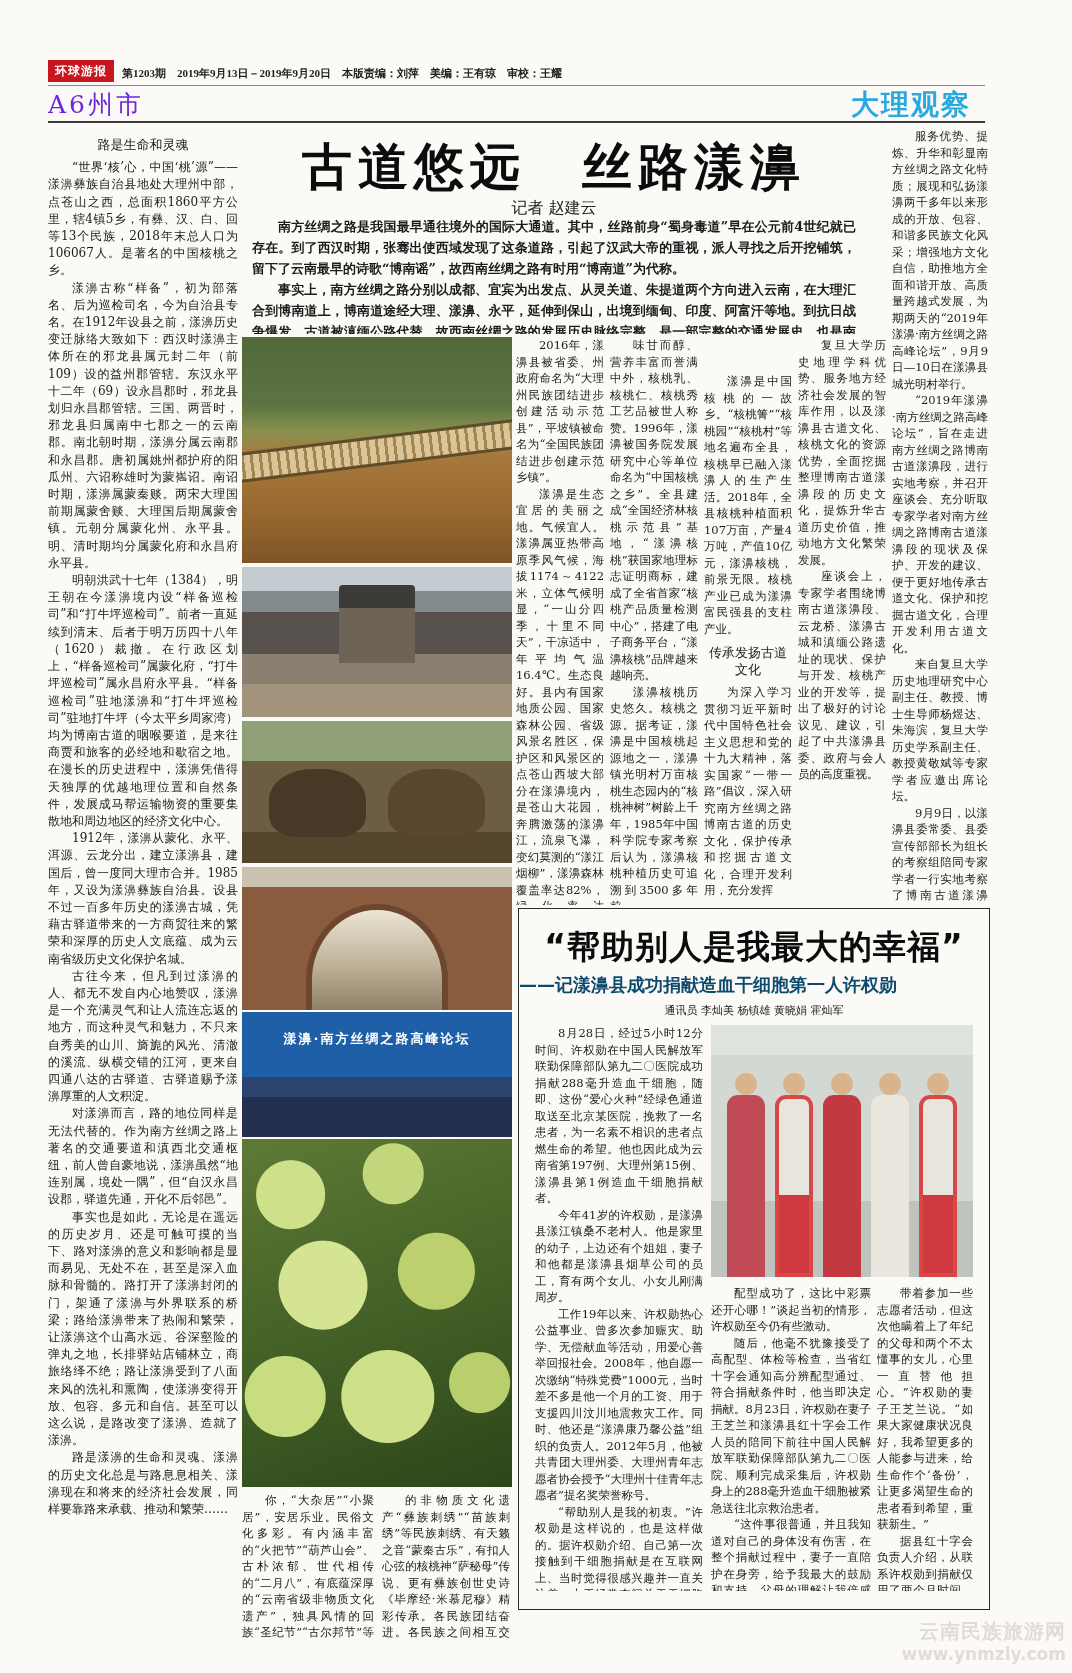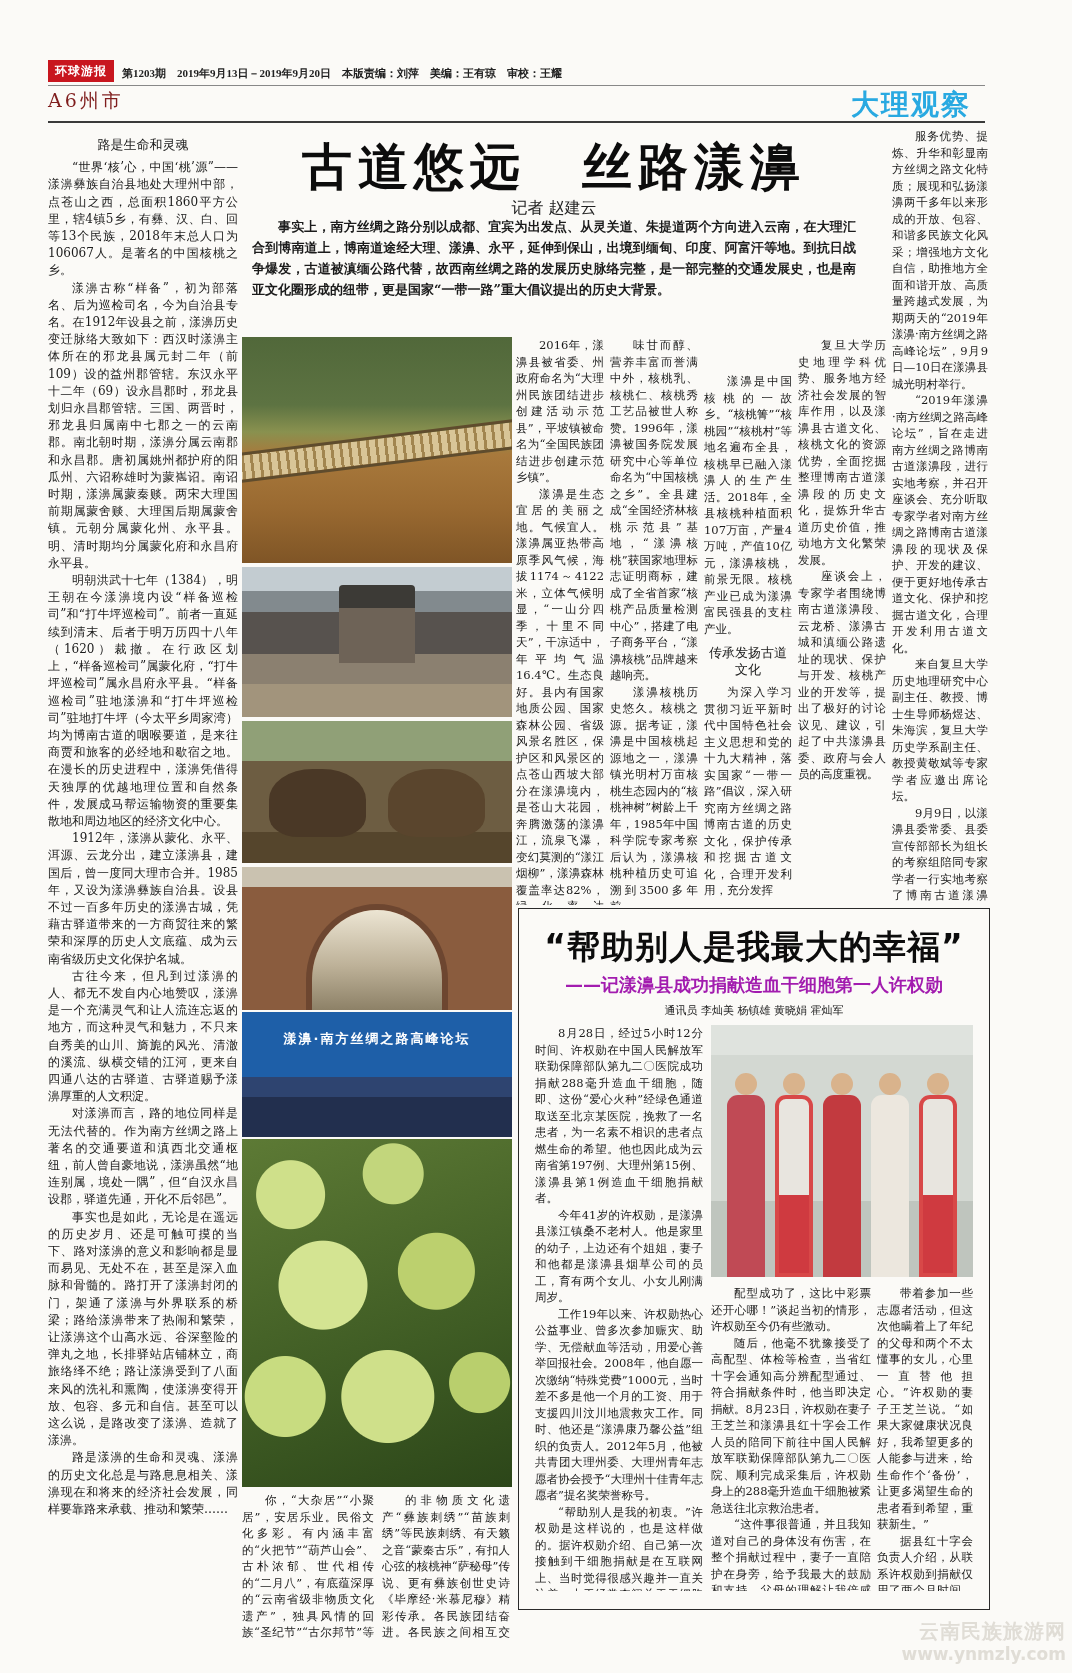--- a/index.html
+++ b/index.html
@@ -5,21 +5,21 @@
   html,body{margin:0;padding:0;background:#e9e7e2;}
   .page{position:relative;width:1072px;height:1673px;margin:0 auto;background:#fbfaf7;overflow:hidden;
         font-family:"DejaVu Serif","Liberation Serif",serif;color:#1b1b1b;}
   
   .masthead-logo{position:absolute;left:48px;top:60px;width:66px;height:22px;background:#c8161e;color:#fff;
      font-family:"DejaVu Sans","Liberation Sans",sans-serif;font-weight:bold;font-size:12px;line-height:22px;
      text-align:center;letter-spacing:1px;}
   .issue-line{position:absolute;left:122px;top:66px;font-size:11px;font-weight:bold;color:#222;
      font-family:Liberation Serif, serif;}
   .rule-top{position:absolute;left:48px;top:85px;width:937px;height:1px;background:#888;}
-  .section-title{position:absolute;left:48px;top:88px;font-size:19px;letter-spacing:3px;color:#7f1d1d;
+  .section-title{position:absolute;left:48px;top:88px;font-size:25px;letter-spacing:3px;color:#6d28d9;
      font-family:"DejaVu Serif","Liberation Serif",serif;}
   .column-title{position:absolute;left:836px;top:86px;width:150px;text-align:center;font-size:28px;font-weight:800;
      color:#29a9e1;font-family:"DejaVu Sans","Liberation Sans",sans-serif;letter-spacing:2px;}
   .rule-bottom{position:absolute;left:48px;top:121px;width:937px;height:2px;background:#3a3a3a;}
   
   .headline{position:absolute;left:250px;top:134px;width:608px;text-align:center;font-size:50px;font-weight:900;
      letter-spacing:6px;color:#0c0c0c;font-family:"DejaVu Sans","Liberation Sans",sans-serif;}
   .byline{position:absolute;left:250px;top:198px;width:608px;text-align:center;font-size:16px;color:#222;}
   .intro{position:absolute;left:252px;top:216px;width:604px;height:118px;overflow:hidden;
      font-size:13px;line-height:21px;font-weight:600;text-align:justify;}
@@ -60,22 +60,22 @@
      radial-gradient(circle at 30% 42%,#d4e492 0 44px,rgba(0,0,0,0) 45px),
      radial-gradient(circle at 72% 38%,#bcd06e 0 38px,rgba(0,0,0,0) 39px),
      radial-gradient(circle at 16% 74%,#c8dc80 0 40px,rgba(0,0,0,0) 41px),
      radial-gradient(circle at 54% 74%,#cfe08a 0 46px,rgba(0,0,0,0) 47px),
      radial-gradient(circle at 88% 70%,#b9cf6d 0 30px,rgba(0,0,0,0) 31px),
      linear-gradient(160deg,#5d7a35,#3f5c24 60%,#2c4619);}
   
   .story-box{position:absolute;left:518px;top:908px;width:470px;height:700px;border:1px solid #2a2a2a;background:#fbfaf7;}
   .story-title{position:absolute;left:0;top:16px;width:100%;text-align:center;font-size:33px;font-weight:900;
      color:#0c0c0c;font-family:"DejaVu Sans","Liberation Sans",sans-serif;letter-spacing:1px;}
-  .story-subtitle{position:absolute;left:0;top:64px;width:100%;text-align:center;font-size:18px;font-weight:700;
-     font-family:"DejaVu Sans","Liberation Sans",sans-serif;color:#a21caf;}
+  .story-subtitle{position:absolute;left:0;top:64px;width:100%;text-align:left;font-size:18px;font-weight:700;
+     font-family:"DejaVu Sans","Liberation Sans",sans-serif;color:#0c4a6e;}
   .story-byline{position:absolute;left:0;top:94px;width:100%;text-align:center;font-size:11px;color:#222;}
   .story-col{position:absolute;overflow:hidden;font-size:11.5px;line-height:16.5px;text-align:justify;}
   .story-col .para{margin:0;text-indent:2em;}
   .s-col1{left:16px;top:116px;width:168px;height:566px;}
   .s-col2{left:192px;top:376px;width:160px;height:306px;}
   .s-col3{left:358px;top:376px;width:96px;height:306px;}
   .donor-photo{position:absolute;left:192px;top:116px;width:262px;height:252px;overflow:hidden;
      background:linear-gradient(180deg,#dfe3de 0 12%,#d3d8d2 12% 70%,#bfc5be 70%);}
   .figs{position:absolute;left:0;bottom:0;width:100%;height:82%;display:flex;justify-content:center;gap:10px;align-items:flex-end;}
   .fig{width:38px;height:88%;border-radius:11px 11px 0 0;position:relative;}
@@ -95,20 +95,21 @@
   <div class="masthead-logo">环球游报</div>
   <div class="issue-line">第1203期　2019年9月13日－2019年9月20日　本版责编：刘萍　美编：王有琼　审校：王耀</div>
   <div class="rule-top"></div>
   <div class="section-title">A6州市</div>
   <div class="column-title">大理观察</div>
   <div class="rule-bottom"></div>
 
   <div class="headline">古道悠远　丝路漾濞</div>
   <div class="byline">记者 赵建云</div>
   <div class="intro">
+      <p class="para">南方丝绸之路是我国最早通往境外的国际大通道。其中，丝路前身“蜀身毒道”早在公元前4世纪就已存在。到了西汉时期，张骞出使西域发现了这条道路，引起了汉武大帝的重视，派人寻找之后开挖铺筑，留下了云南最早的诗歌“博南谣”，故西南丝绸之路有时用“博南道”为代称。</p>
       <p class="para">事实上，南方丝绸之路分别以成都、宜宾为出发点、从灵关道、朱提道两个方向进入云南，在大理汇合到博南道上，博南道途经大理、漾濞、永平，延伸到保山，出境到缅甸、印度、阿富汗等地。到抗日战争爆发，古道被滇缅公路代替，故西南丝绸之路的发展历史脉络完整，是一部完整的交通发展史，也是南亚文化圈形成的纽带，更是国家“一带一路”重大倡议提出的历史大背景。</p>
     </div>
 
   <div class="col left-col">
       <p class="subhead">路是生命和灵魂</p>
       <p class="para">“世界‘核’心，中国‘桃’源”——漾濞彝族自治县地处大理州中部，点苍山之西，总面积1860平方公里，辖4镇5乡，有彝、汉、白、回等13个民族，2018年末总人口为106067人。是著名的中国核桃之乡。</p>
       <p class="para">漾濞古称“样备”，初为部落名、后为巡检司名，今为自治县专名。在1912年设县之前，漾濞历史变迁脉络大致如下：西汉时漾濞主体所在的邪龙县属元封二年（前109）设的益州郡管辖。东汉永平十二年（69）设永昌郡时，邪龙县划归永昌郡管辖。三国、两晋时，邪龙县归属南中七郡之一的云南郡。南北朝时期，漾濞分属云南郡和永昌郡。唐初属姚州都护府的阳瓜州、六诏称雄时为蒙嶲诏。南诏时期，漾濞属蒙秦赕。两宋大理国前期属蒙舍赕、大理国后期属蒙舍镇。元朝分属蒙化州、永平县。明、清时期均分属蒙化府和永昌府永平县。</p>
       <p class="para">明朝洪武十七年（1384），明王朝在今漾濞境内设“样备巡检司”和“打牛坪巡检司”。前者一直延续到清末、后者于明万历四十八年（1620）裁撤。在行政区划上，“样备巡检司”属蒙化府，“打牛坪巡检司”属永昌府永平县。“样备巡检司”驻地漾濞和“打牛坪巡检司”驻地打牛坪（今太平乡周家湾）均为博南古道的咽喉要道，是来往商贾和旅客的必经地和歇宿之地。在漫长的历史进程中，漾濞凭借得天独厚的优越地理位置和自然条件，发展成马帮运输物资的重要集散地和周边地区的经济文化中心。</p>
       <p class="para">1912年，漾濞从蒙化、永平、洱源、云龙分出，建立漾濞县，建国后，曾一度同大理市合并。1985年，又设为漾濞彝族自治县。设县不过一百多年历史的漾濞古城，凭藉古驿道带来的一方商贸往来的繁荣和深厚的历史人文底蕴、成为云南省级历史文化保护名城。</p>
       <p class="para">古往今来，但凡到过漾濞的人、都无不发自内心地赞叹，漾濞是一个充满灵气和让人流连忘返的地方，而这种灵气和魅力，不只来自秀美的山川、旖旎的风光、清澈的溪流、纵横交错的江河，更来自四通八达的古驿道、古驿道赐予漾濞厚重的人文积淀。</p>

